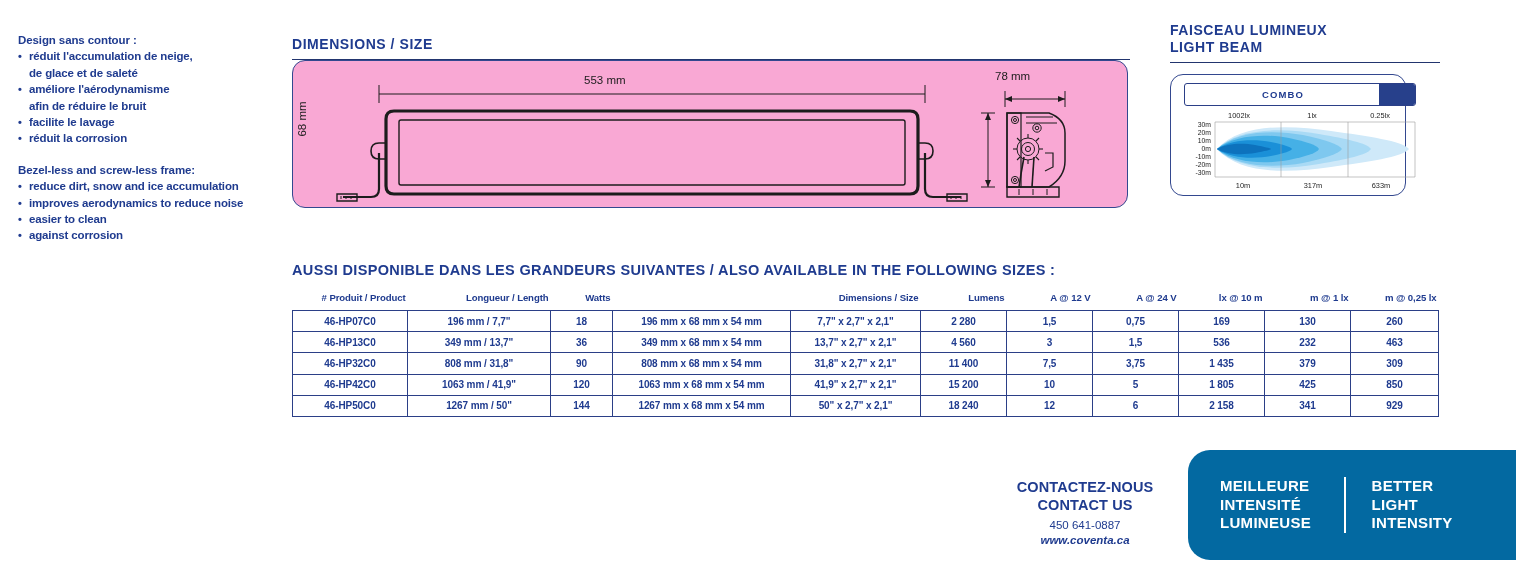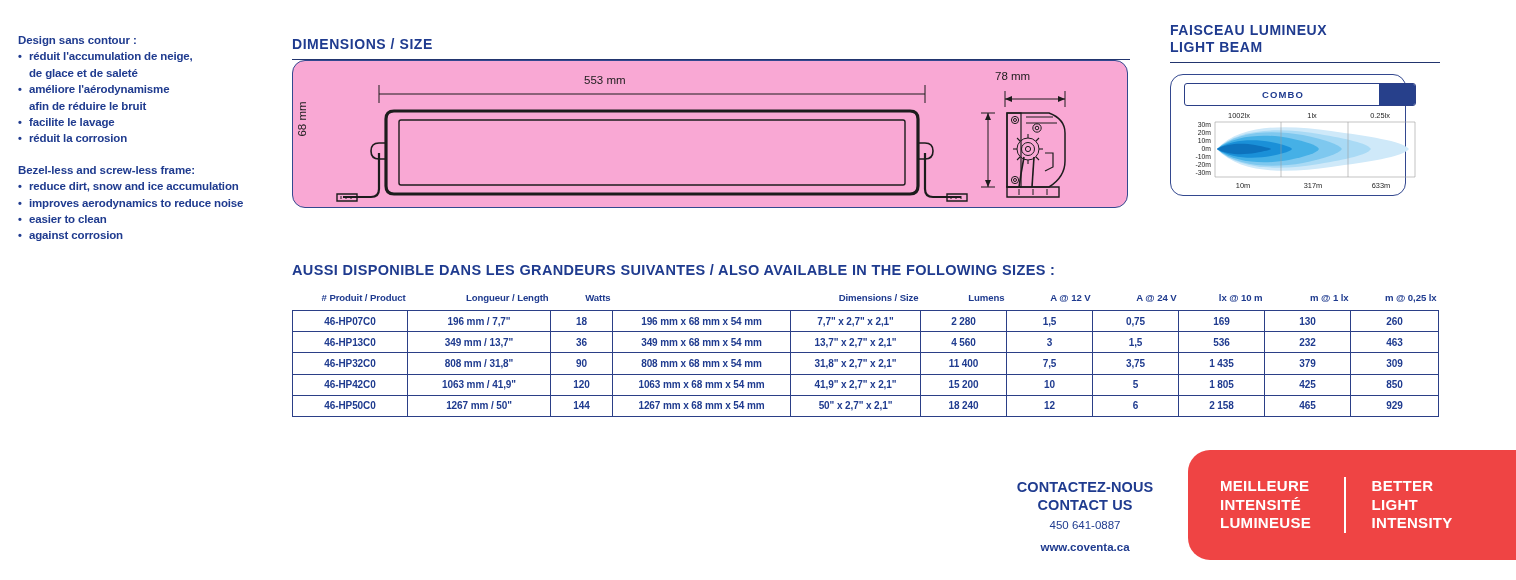--- a/index.html
+++ b/index.html
@@ -99,26 +99,26 @@
 
   
   #contact{position:absolute;left:985px;top:478px;width:200px;text-align:center;}
   .contact-head{
     font-size:14.5px;font-weight:bold;color:#1f3b8f;
     line-height:18px;letter-spacing:0.1px;
   }
   .contact-line{
     font-size:11.5px;color:#1f3b8f;line-height:14.5px;margin-top:4px;
   }
-  .contact-line.bold{font-weight:bold;margin-top:7px;}
+  .contact-line.bold{font-weight:bold;margin-top:0;font-style:italic;}
 
   
   #banner{
     position:absolute;left:1188px;top:450px;width:328px;height:110px;
-    background:#ef4444;border-top-left-radius:22px;
+    background:#0369a1;border-top-left-radius:22px;
     border-bottom-left-radius:22px;
     display:flex;align-items:center;
   }
   #banner .col{
     color:#ffffff;font-size:15px;font-weight:bold;
     line-height:18.5px;letter-spacing:0.3px;
   }
   #banner .col.fr{margin-left:32px;width:118px;}
   #banner .col.en{margin-left:26px;}
   #banner .divider{
@@ -390,21 +390,21 @@
       <tr>
         <td>46-HP50C0</td>
         <td>1267 mm  / 50"</td>
         <td>144</td>
         <td>1267 mm x 68 mm x 54 mm</td>
         <td>50" x 2,7" x 2,1"</td>
         <td>18 240</td>
         <td>12</td>
         <td>6</td>
         <td>2 158</td>
-        <td>465</td>
+        <td>341</td>
         <td>929</td>
       </tr>
     </tbody>
   </table>
 </div>
 
 <div id="contact">
   <div class="contact-head">CONTACTEZ-NOUS</div>
   <div class="contact-head">CONTACT US</div>
   <div class="contact-line">450 641-0887</div>

